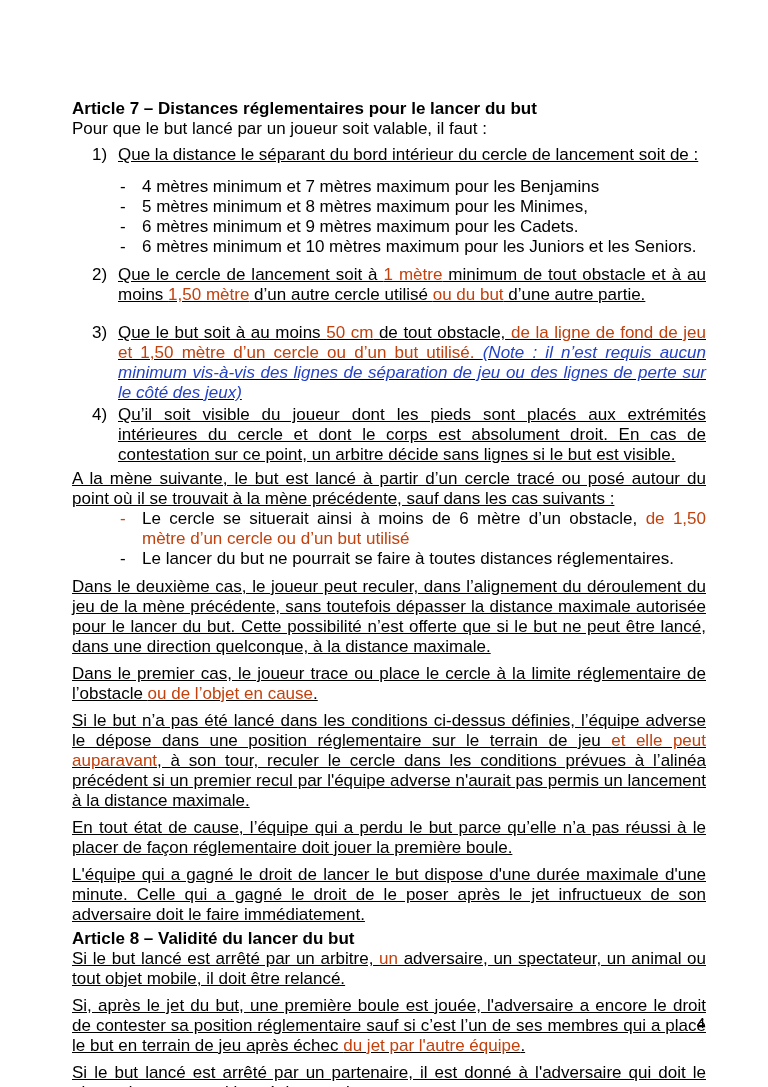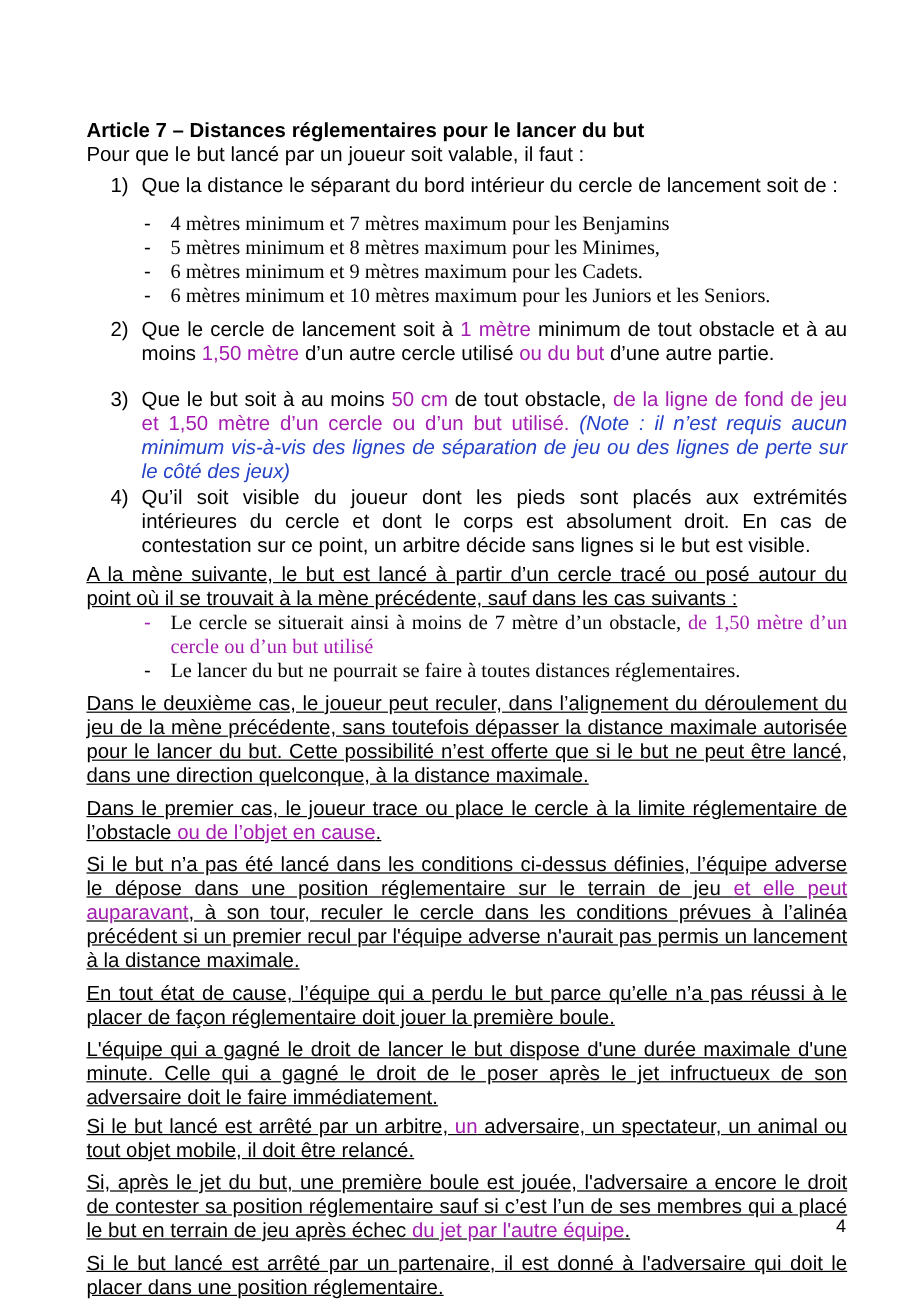--- a/index.html
+++ b/index.html
@@ -16,31 +16,31 @@
     left:72px;top:99px;width:634px;
     font-size:17px;line-height:20px;
     text-align:justify;
   }
   .heading{font-weight:bold;margin:0;}
   .para{margin:0 0 7px 0;text-decoration:underline;}
   .para.tight{margin-bottom:0;}
   .intro{margin:0 0 6px 0;}
   .num-item{display:flex;margin:0 0 7px 0;}
   .num-item .num{flex:none;width:46px;padding-left:20px;box-sizing:border-box;text-align:left;}
-  .num-item .itext{flex:1;}
+  .num-item .itext{flex:1;text-decoration:underline;}
   .mb12{margin-bottom:12px;}
   .mb18{margin-bottom:18px;}
   .mb2{margin-bottom:2px;}
   .mb8{margin-bottom:8px;}
   .mb4{margin-bottom:4px;}
   .dash-list{margin:0 0 8px 0;line-height:20px;}
   .dash-item{display:flex;}
   .dash-item .dash{flex:none;width:70px;padding-left:48px;box-sizing:border-box;}
-  .dash-item .dtext{flex:1;font-family:Liberation Serif, serif;}
-  .b{color:#a21caf;}
+  .dash-item .dtext{flex:1;}
+  .b{color:#c2410c;}
   .bi{color:#2442c8;font-style:italic;}
   .page-number{
     position:absolute;right:63px;bottom:55px;
     font-size:15px;line-height:18px;color:#000000;
   }
 </style>
 </head>
 <body>
 
 <div class="page">
@@ -86,38 +86,39 @@
     <div class="num-item mb4">
       <span class="num">4)</span>
       <span class="itext">Qu’il soit visible du joueur dont les pieds sont placés aux extrémités intérieures du cercle et dont le corps est absolument droit. En cas de contestation sur ce point, un arbitre décide sans lignes si le but est visible.</span>
     </div>
 
     <div class="para tight">A la mène suivante, le but est lancé à partir d’un cercle tracé ou posé autour du point où il se trouvait à la mène précédente, sauf dans les cas suivants :</div>
 
     <div class="dash-list">
       <div class="dash-item">
           <span class="dash b">-</span>
-          <span class="dtext"><span>Le cercle se situerait ainsi à moins de 7 mètre d’un obstacle, </span><span class="b">de 1,50 mètre d’un cercle ou d’un but utilisé</span></span>
+          <span class="dtext"><span>Le cercle se situerait ainsi à moins de 6 mètre d’un obstacle, </span><span class="b">de 1,50 mètre d’un cercle ou d’un but utilisé</span></span>
         </div>
       <div class="dash-item">
           <span class="dash">-</span>
           <span class="dtext">Le lancer du but ne pourrait se faire à toutes distances réglementaires.</span>
         </div>
     </div>
 
     <div class="para">Dans le deuxième cas, le joueur peut reculer, dans l’alignement du déroulement du jeu de la mène précédente, sans toutefois dépasser la distance maximale autorisée pour le lancer du but. Cette possibilité n’est offerte que si le but ne peut être lancé, dans une direction quelconque, à la distance maximale.</div>
 
     <div class="para"><span>Dans le premier cas, le joueur trace ou place le cercle à la limite réglementaire de l’obstacle </span><span class="b">ou de l’objet en cause</span><span>.</span></div>
 
     <div class="para"><span>Si le but n’a pas été lancé dans les conditions ci-dessus définies, l’équipe adverse le dépose dans une position réglementaire sur le terrain de jeu </span><span class="b">et elle peut auparavant</span><span>, à son tour, reculer le cercle dans les conditions prévues à l’alinéa précédent si un premier recul par l'équipe adverse n'aurait pas permis un lancement à la distance maximale.</span></div>
 
     <div class="para">En tout état de cause, l’équipe qui a perdu le but parce qu’elle n’a pas réussi à le placer de façon réglementaire doit jouer la première boule.</div>
 
     <div class="para mb4">L'équipe qui a gagné le droit de lancer le but dispose d'une durée maximale d'une minute. Celle qui a gagné le droit de le poser après le jet infructueux de son adversaire doit le faire immédiatement.</div>
 
+    <div class="heading">Article 8 – Validité du lancer du but</div>
 
     <div class="para"><span>Si le but lancé est arrêté par un arbitre, </span><span class="b">un</span><span> adversaire, un spectateur, un animal ou tout objet mobile, il doit être relancé.</span></div>
 
     <div class="para"><span>Si, après le jet du but, une première boule est jouée, l'adversaire a encore le droit de contester sa position réglementaire sauf si c’est l’un de ses membres qui a placé le but en terrain de jeu après échec </span><span class="b">du jet par l'autre équipe</span><span>.</span></div>
 
     <div class="para">Si le but lancé est arrêté par un partenaire, il est donné à l'adversaire qui doit le placer dans une position réglementaire.</div>
 
   </div>
 
   <div class="page-number">4</div>

